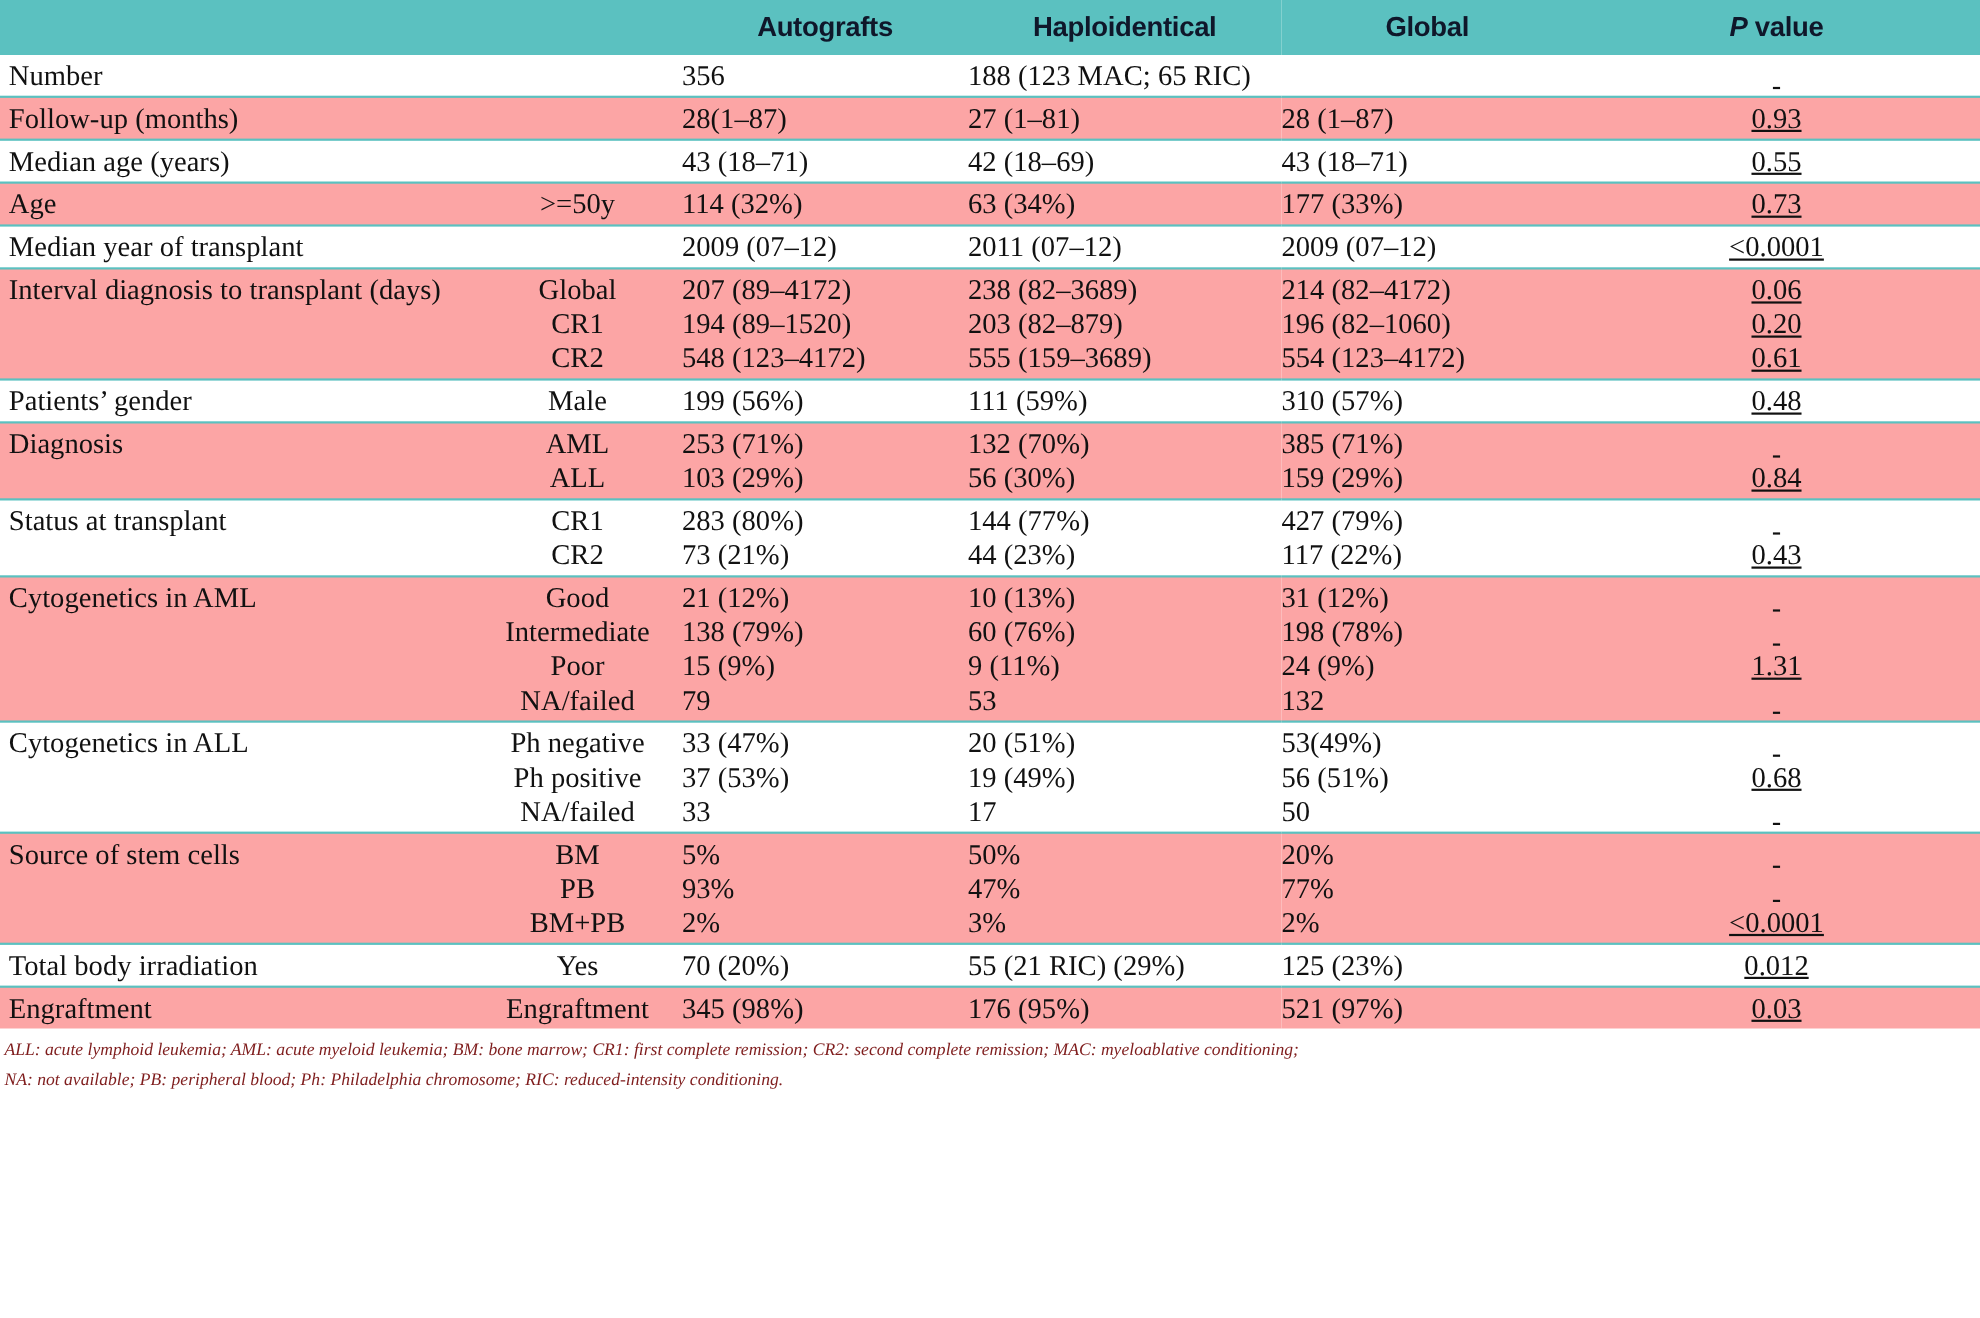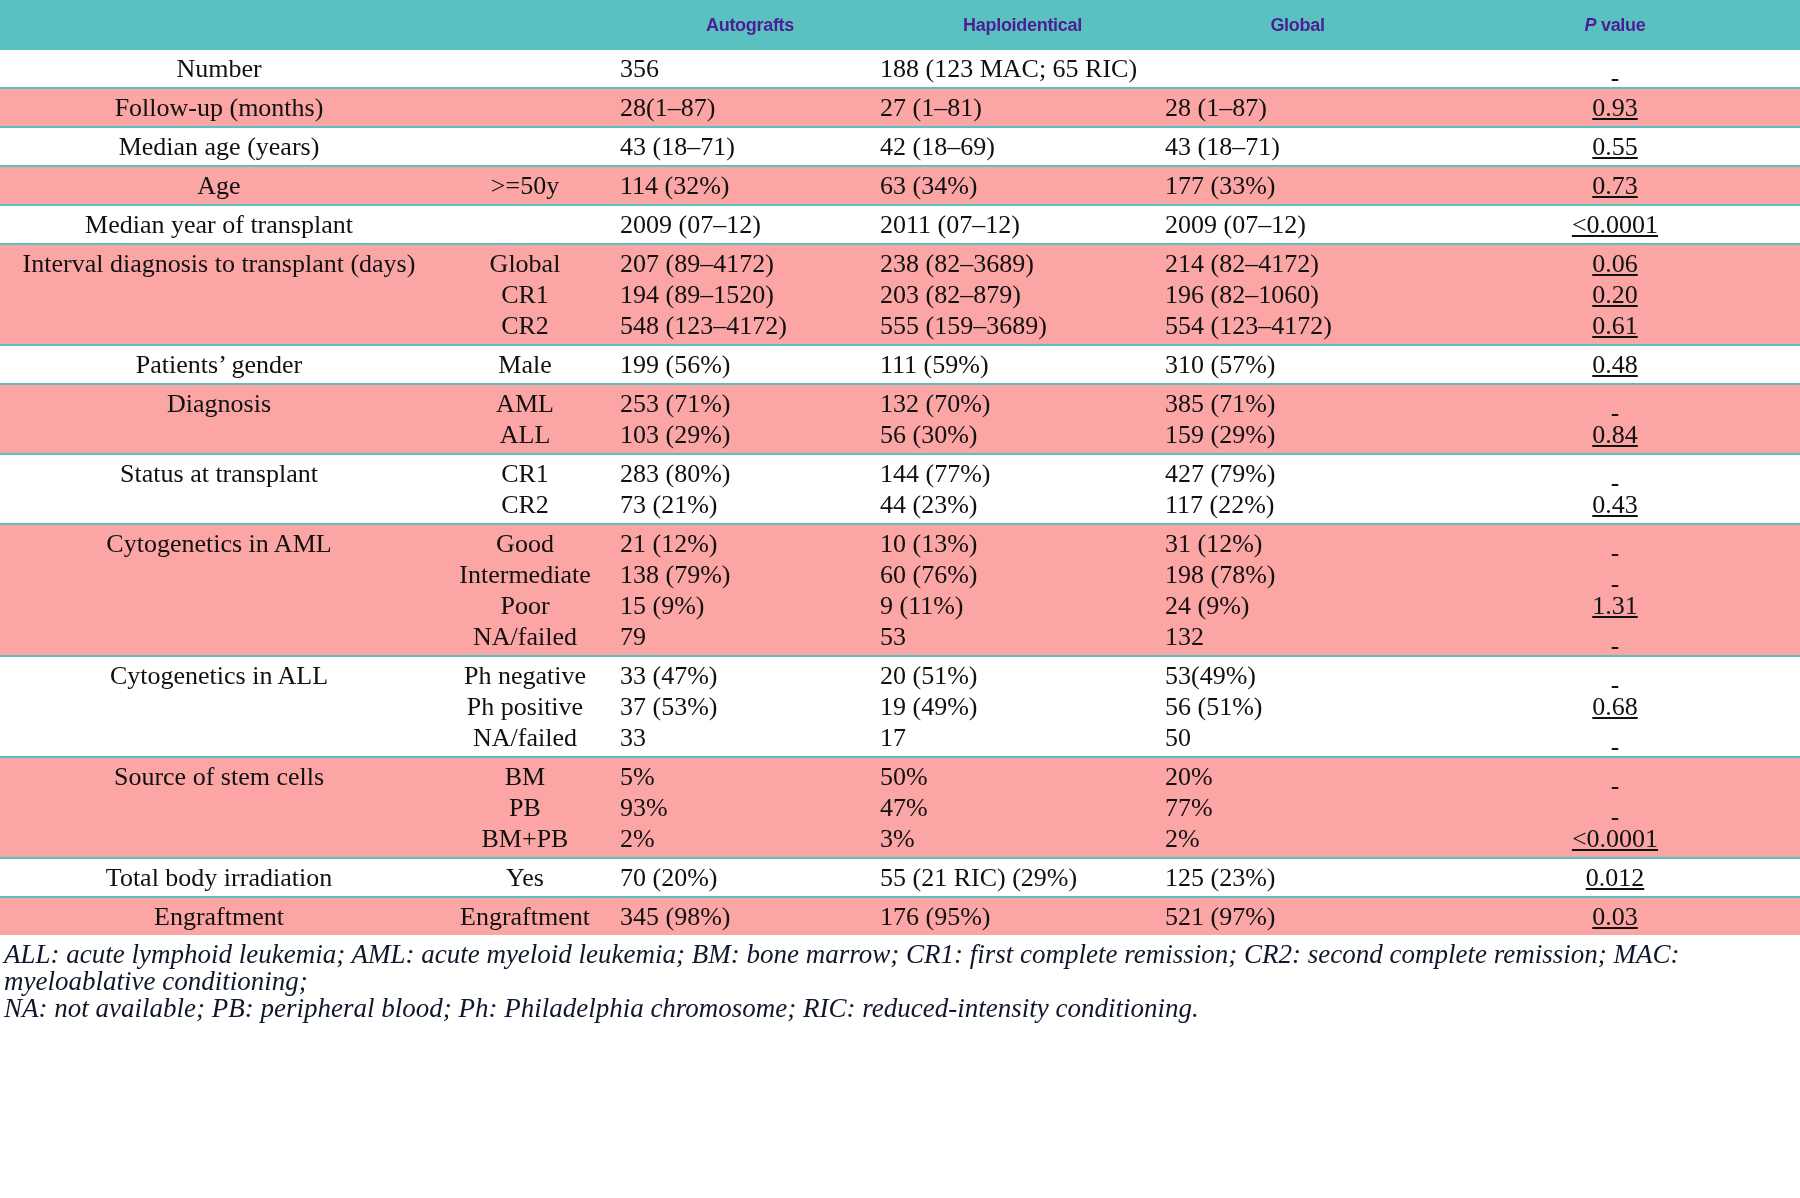--- a/index.html
+++ b/index.html
@@ -29,24 +29,24 @@
   
   col.c-label    { width: 430px; }
   col.c-sub      { width: 190px; }
   col.c-auto     { width: 260px; }
   col.c-haplo    { width: 285px; }
   col.c-global   { width: 265px; }
   col.c-p        { width: 370px; }
 
   thead th {
     background: #5bc1c0;
-    color: #4c1d95;
+    color: #0f172a;
     font-family: "Liberation Sans", "DejaVu Sans", sans-serif;
     font-weight: bold;
-    font-size: 18px;
+    font-size: 25px;
     letter-spacing: -0.3px;
     padding: 6px 0 7px 0;
     text-align: center;
     vertical-align: middle;
     height: 37px;
     line-height: 24px;
   }
   thead th.th-blank { background: #5bc1c0; }
   thead th .pv-italic { font-style: italic; }
 
@@ -61,21 +61,21 @@
   
   tr.band td { background: #fca5a5; }
   tr.plain td { background: #ffffff; }
 
   
   tr.sep-top td {
     border-top: 2px solid #5bc1c0;
   }
 
   td.label {
-    text-align: center;
+    text-align: left;
     padding-left: 8px;
   }
   td.sub {
     text-align: center;
   }
   td.val {
     text-align: left;
   }
   td.pval {
     text-align: center;
@@ -89,23 +89,23 @@
     line-height: 31px;
   }
 
   .grp-cell {
     padding: 3px 0 3px 0;
   }
 
   .footnote {
     font-family: "Liberation Serif", "DejaVu Serif", serif;
     font-style: italic;
-    font-size: 27px;
+    font-size: 16px;
     line-height: 27px;
-    color: #0f172a;
+    color: #7f1d1d;
     padding: 6px 4px 0 4px;
     width: 1792px;
   }
   .footnote .fn-line { display: block; }
 </style>
 </head>
 <body>
 
 <div class="table-wrap">
   <table class="data-table">

